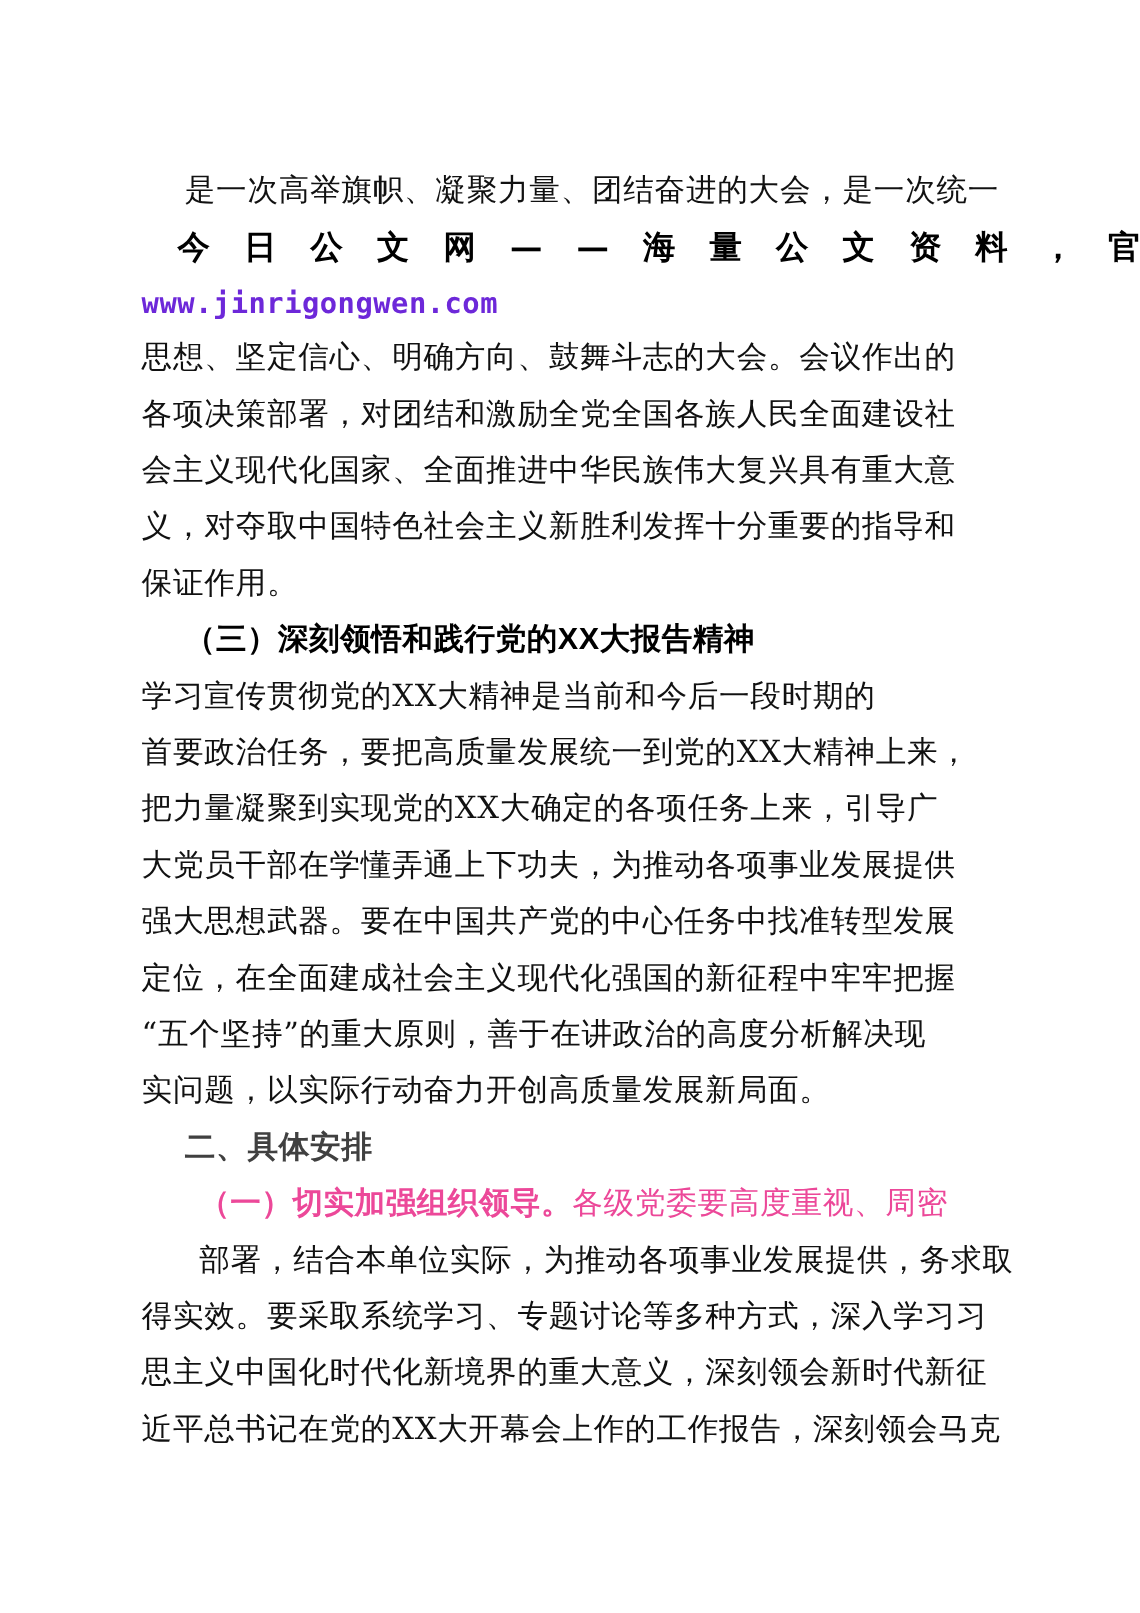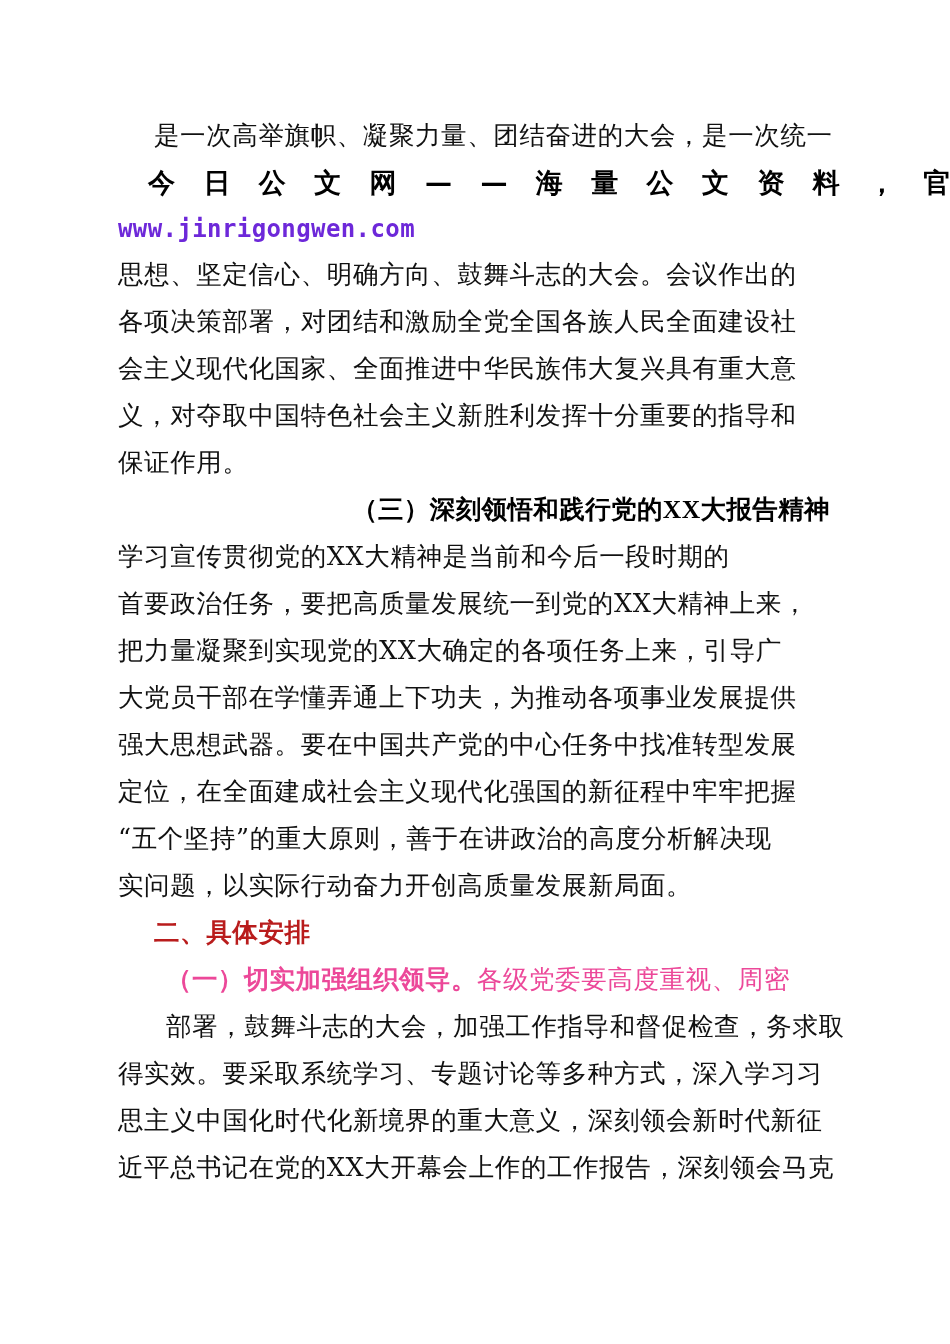--- a/index.html
+++ b/index.html
@@ -20,21 +20,21 @@
     position: relative;
     width: 950px;
     height: 1344px;
     background: #ffffff;
     overflow: hidden;
   }
 
   .content {
     position: absolute;
     left: 118px;
-    top: 112px;
+    top: 136px;
     width: 712px;
   }
 
   
   .line {
     font-family: "DejaVu Serif", "Liberation Serif", serif;
     font-size: 25.5px;
     line-height: 47px;
     color: #111111;
     letter-spacing: 0.6px;
@@ -70,35 +70,34 @@
     padding-left: 0px;
   }
 
   
   .hd-sans {
     font-family: "DejaVu Sans", "Liberation Sans", sans-serif;
     font-size: 25.5px;
     line-height: 47px;
     font-weight: bold;
     letter-spacing: 0.6px;
-    color: #b91c1c;
+    color: #404040;
     white-space: nowrap;
     padding-left: 36px;
   }
 
   .hd-line {
-    font-family: Liberation Serif, serif;
+    font-family: Liberation Sans, sans-serif;
     font-size: 25.5px;
     line-height: 47px;
     font-weight: bold;
     letter-spacing: 0.4px;
     color: #000000;
     white-space: nowrap;
     padding-left: 36px;
-    text-align: right;
   }
 
   
   .mix-line {
     font-family: "DejaVu Serif", "Liberation Serif", serif;
     font-size: 25.5px;
     line-height: 47px;
     color: #ec4899;
     letter-spacing: 0.6px;
     white-space: nowrap;
@@ -136,19 +135,19 @@
     <div class="line">定位，在全面建成社会主义现代化强国的新征程中牢牢把握</div>
     <div class="line">“五个坚持”的重大原则，善于在讲政治的高度分析解决现</div>
     <div class="line">实问题，以实际行动奋力开创高质量发展新局面。</div>
 
     <div class="hd-sans">二、具体安排</div>
 
     <div class="mix-line">
       <span class="lead">（一）切实加强组织领导。</span><span>各级党委要高度重视、周密</span>
     </div>
 
-    <div class="line indent2">部署，鼓舞斗志的大会，加强工作指导和督促检查，务求取</div>
+    <div class="line indent2">部署，结合本单位实际，为推动各项事业发展提供，务求取</div>
     <div class="line">得实效。要采取系统学习、专题讨论等多种方式，深入学习习</div>
     <div class="line">思主义中国化时代化新境界的重大意义，深刻领会新时代新征</div>
     <div class="line">近平总书记在党的XX大开幕会上作的工作报告，深刻领会马克</div>
 
   </div>
 </div>
 
 </body></html>

